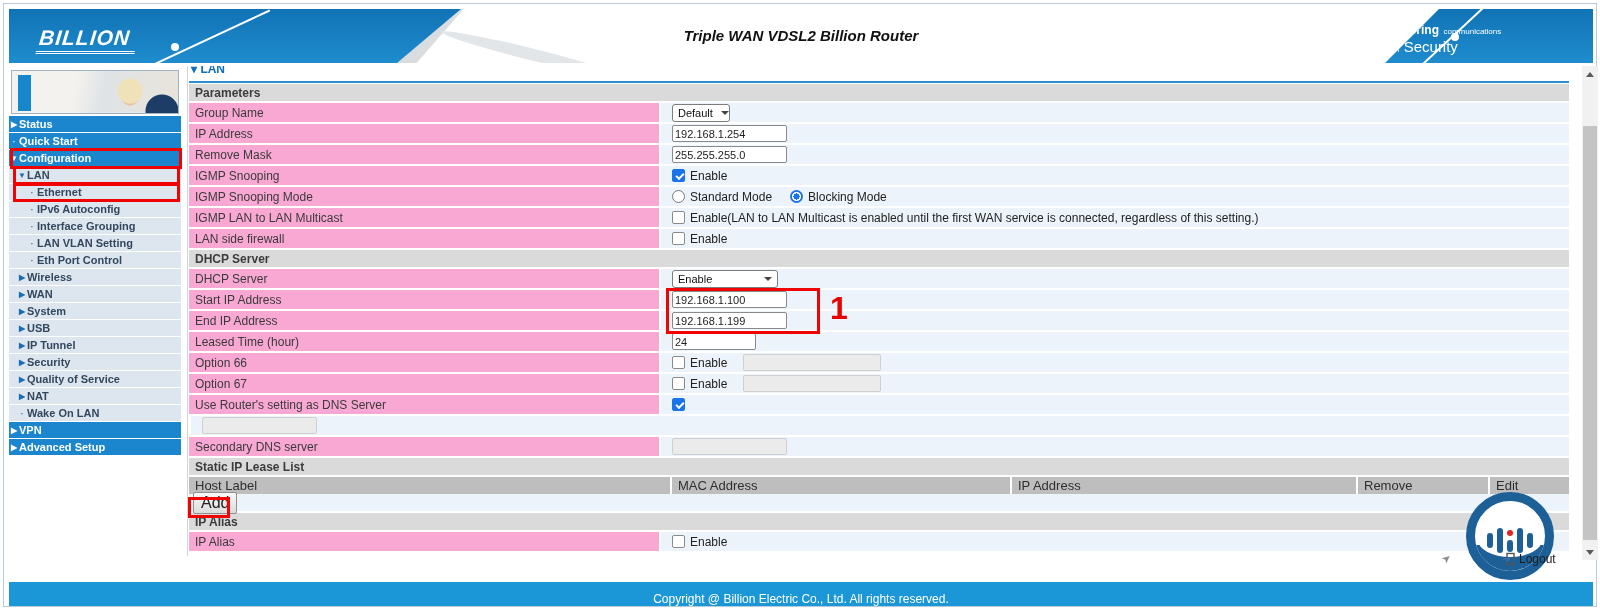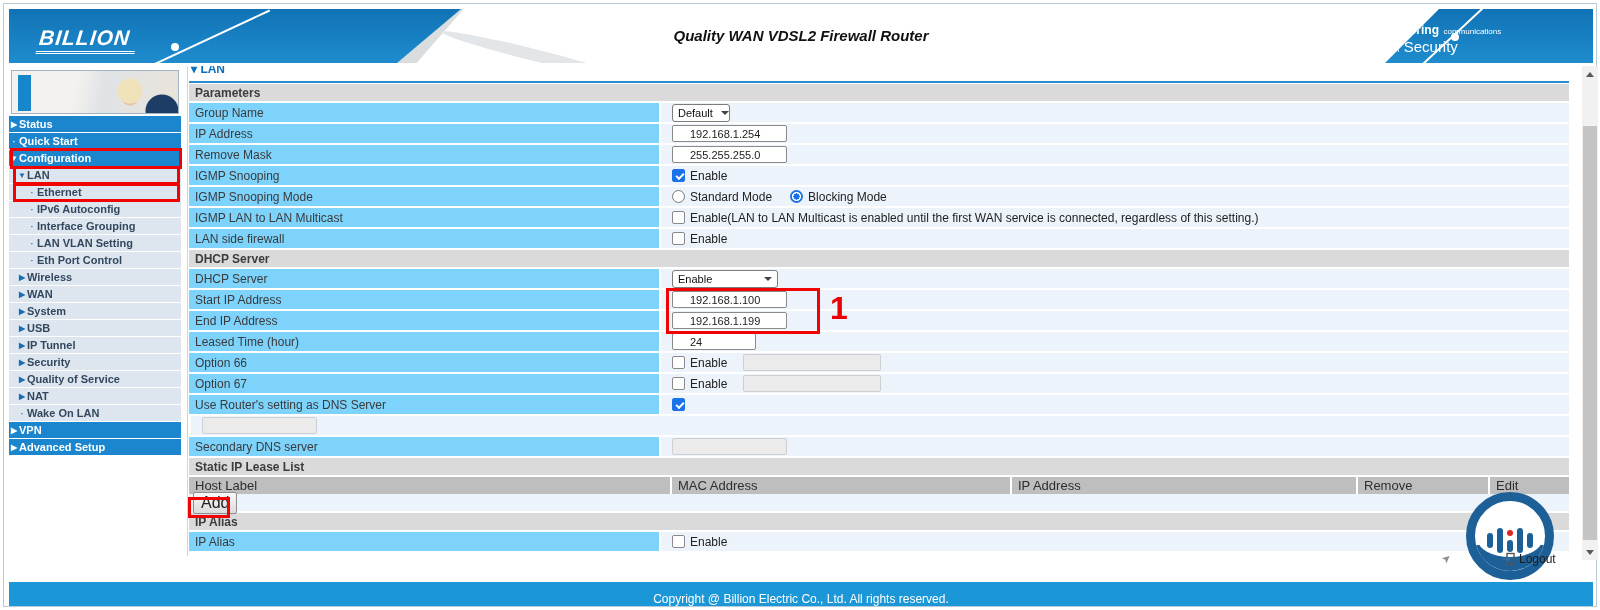--- a/index.html
+++ b/index.html
@@ -48,33 +48,33 @@
   .mi-light .pre { color:#1b6db3; }
   .ind1 { padding-left:8px; } .ind2 { padding-left:18px; }
 
   
   #content { left:185px; top:62px; width:1380px; }
   #content-edge { left:183px; top:62px; width:1px; height:490px; background:#d4d4d4; }
   #page-title-clip { position:relative; height:15px; overflow:hidden; }
   #page-title { position:absolute; top:-4px; left:2px; color:#0d6fc0; font-weight:bold; font-size:12px; }
   #title-rule { height:2px; background:#2a8dd4; margin-bottom:1px; }
   .row { display:flex; margin-bottom:2px; }
-  .lbl { width:470px; background:#7dd3fc; color:#3a3a3a; font-size:12px; display:flex;
+  .lbl { width:470px; background:#f9a8d4; color:#3a3a3a; font-size:12px; display:flex;
          align-items:center; padding-left:6px; }
   .val { flex:1; background:#edf3fa; display:flex; align-items:center; padding-left:11px;
          font-size:12px; color:#222; margin-left:2px; }
   .h19 { height:19px; }
   .sechdr { background:#dadada; color:#3c3c3c; font-weight:bold; font-size:12px;
             display:flex; align-items:center; padding-left:6px; height:17px; margin-bottom:2px; }
   .thead { display:flex; height:17px; margin-bottom:0; font-size:13px; color:#2e2e2e; }
   .thead > div { background:#bebebe; display:flex; align-items:center; padding-left:6px; margin-right:2px; }
   .addrow { background:#edf3fa; height:17px; display:flex; align-items:center; padding-left:4px; margin-bottom:2px; }
 
   input[type=text] { height:17px; border:1px solid #8a8a8a; border-radius:2px; font-size:11px;
-                     padding:0 17px; color:#222; font-family:"Liberation Sans",sans-serif; background:#fff; }
+                     padding:0 2px; color:#222; font-family:"Liberation Sans",sans-serif; background:#fff; }
   input[disabled] { background:#ebebeb; border-color:#cfcfcf; }
   .w115 { width:115px; } .w74 { width:84px; } .w138 { width:138px; margin-left:16px; }
   .selbox { display:inline-flex; align-items:center; justify-content:space-between; height:18px;
             border:1px solid #7c7c7c; border-radius:3px; background:#fff; font-size:11px;
             padding:0 5px; color:#111; cursor:pointer; }
   .caret { width:0; height:0; border-left:4px solid transparent; border-right:4px solid transparent;
            border-top:4px solid #444; margin-left:8px; }
   .cb { width:13px; height:13px; border:1px solid #8a8a8a; border-radius:2px; background:#fff;
         position:relative; flex:none; cursor:pointer; }
   .cb.on { background:#1a73e8; border-color:#1a73e8; }
@@ -125,21 +125,21 @@
 
 <div id="frame">
 
   <div id="header" class="abs">
     <div id="hdr-left-gray" class="abs"></div>
     <div id="hdr-left-tail" class="abs"></div>
     <div id="hdr-left-blue" class="abs"></div>
     <div id="line-left" class="abs swoosh-line"></div>
     <div id="dot-left" class="abs"></div>
     <div id="brand" class="abs">BILLION</div>
-    <div id="app-title" class="abs">Quality WAN VDSL2 Firewall Router</div>
+    <div id="app-title" class="abs">Triple WAN VDSL2 Billion Router</div>
     <div id="hdr-right-gray" class="abs"></div>
     <div id="hdr-right-blue" class="abs">
       <div><span class="slog-b">Powering</span> <span class="slog-s">communications</span></div>
       <div><span class="slog-s">with</span> <span class="slog-big">Security</span></div>
     </div>
     <div id="line-right" class="abs swoosh-line"></div>
     <div id="dot-right" class="abs"></div>
   </div>
 
   <div id="sidebar" class="abs">

